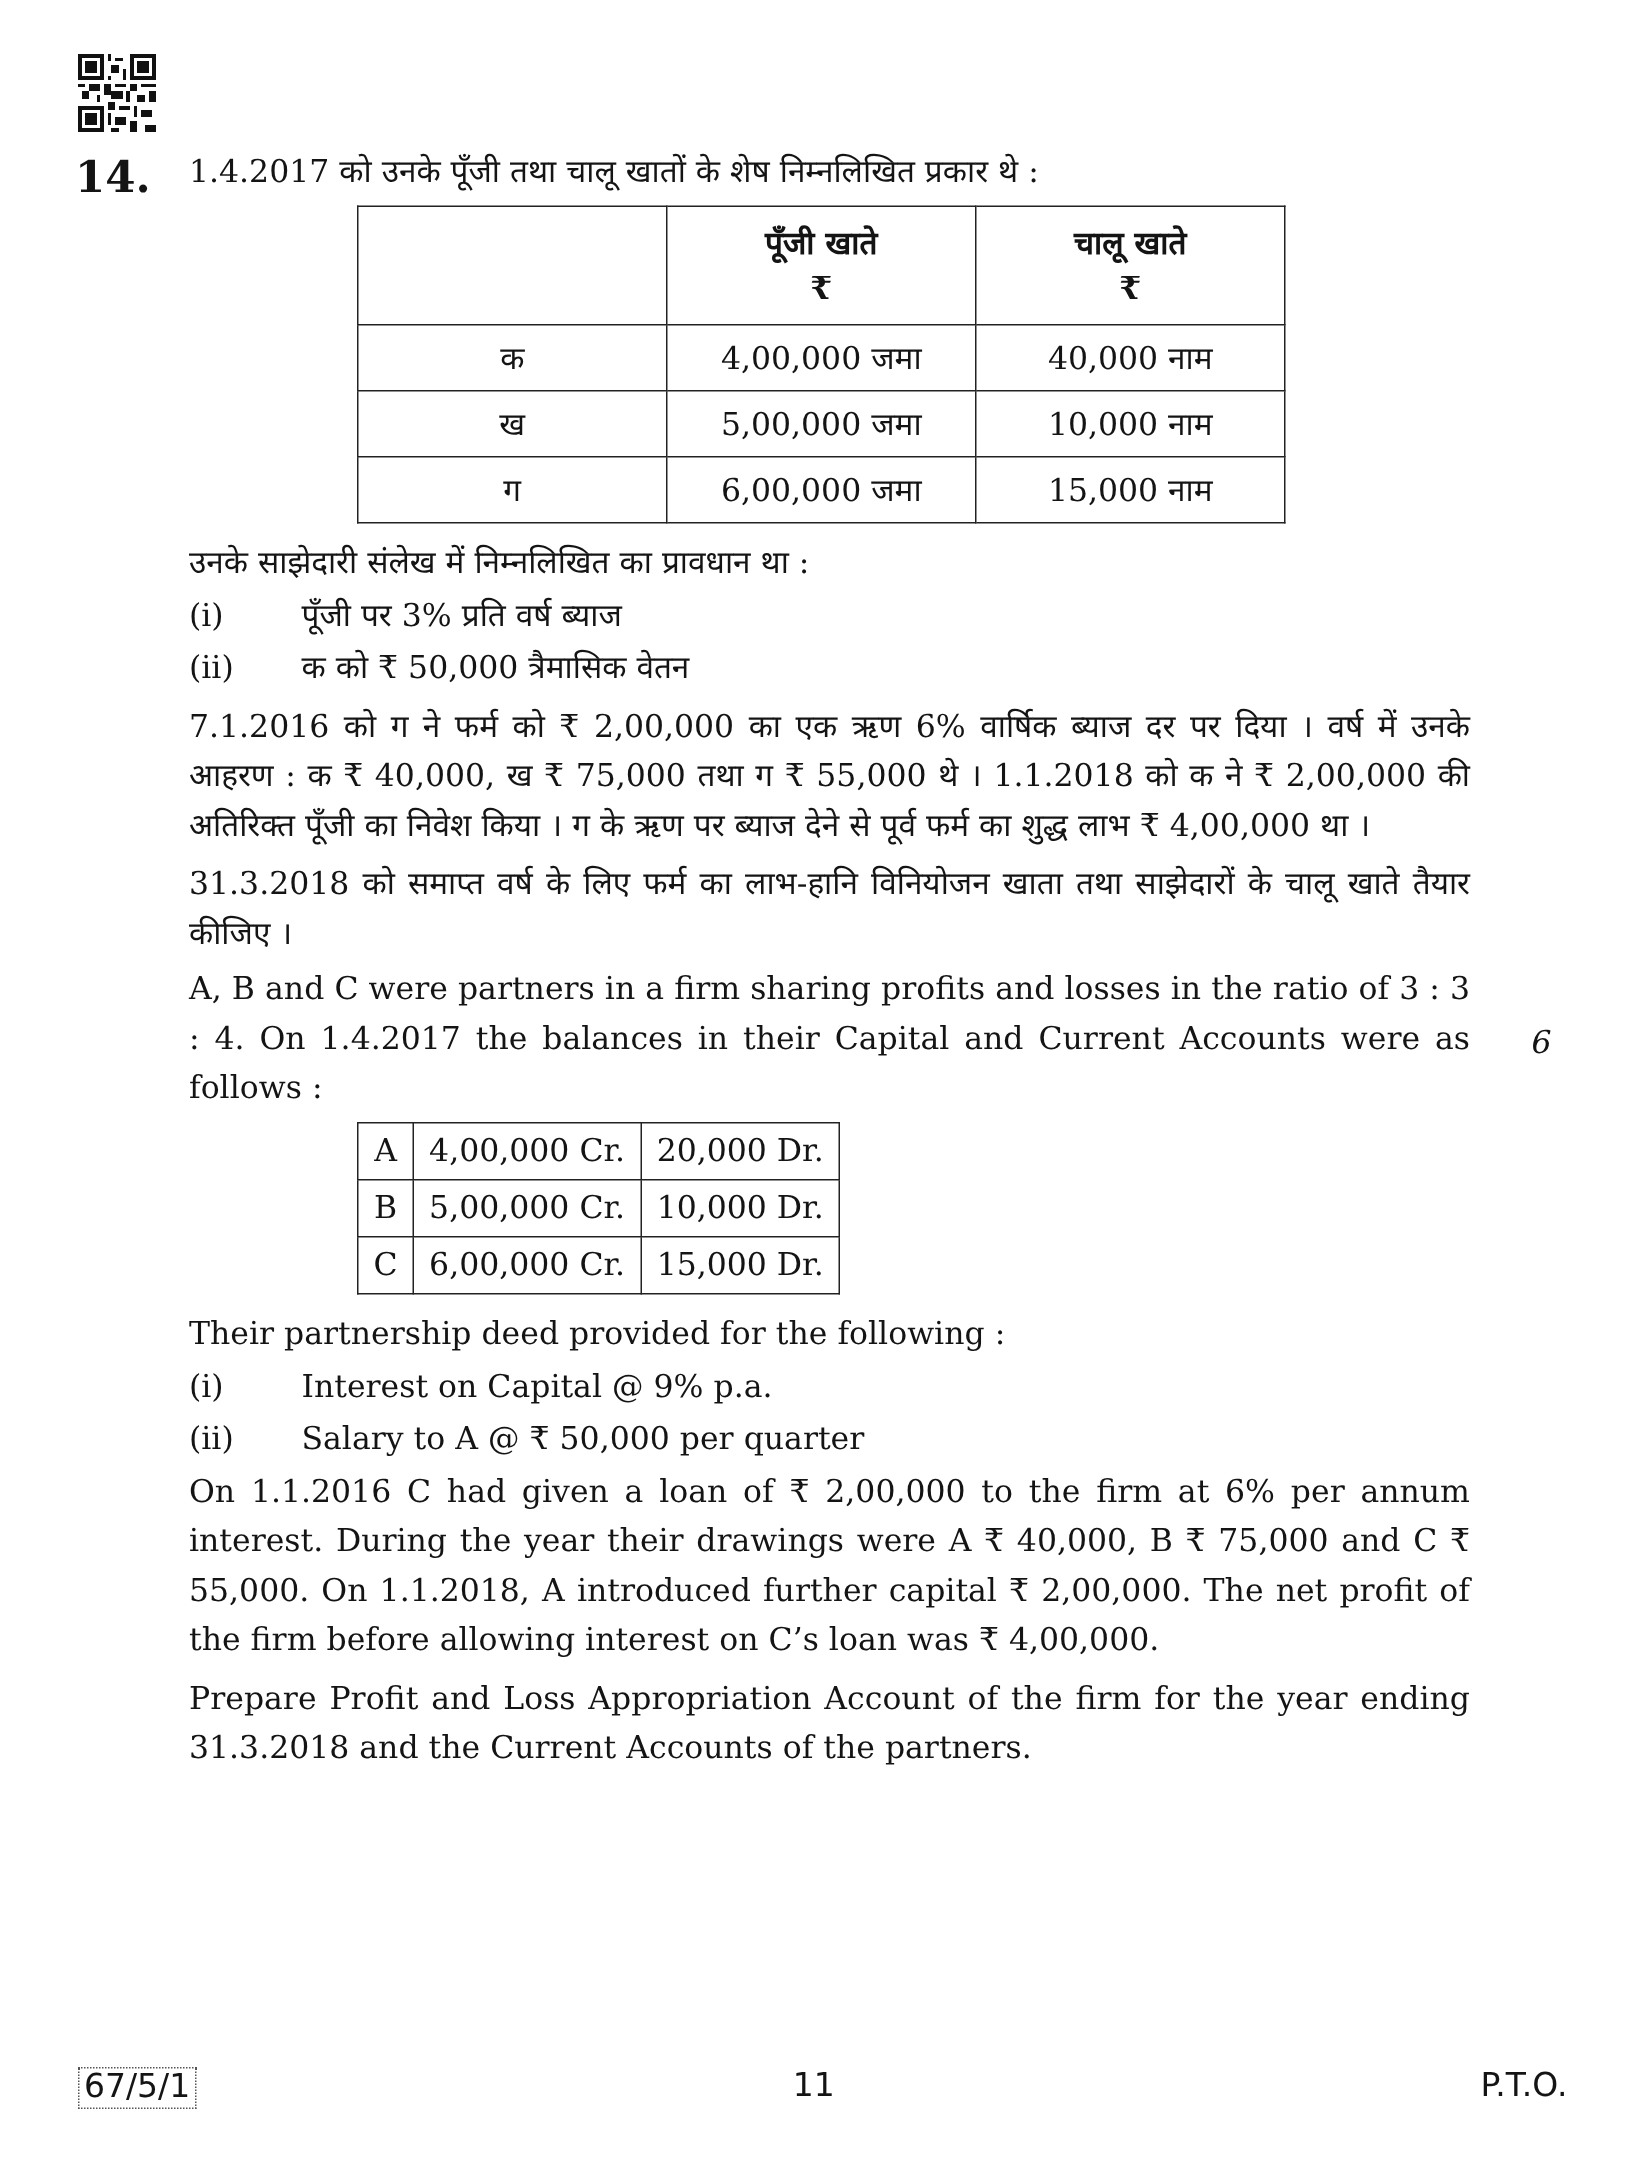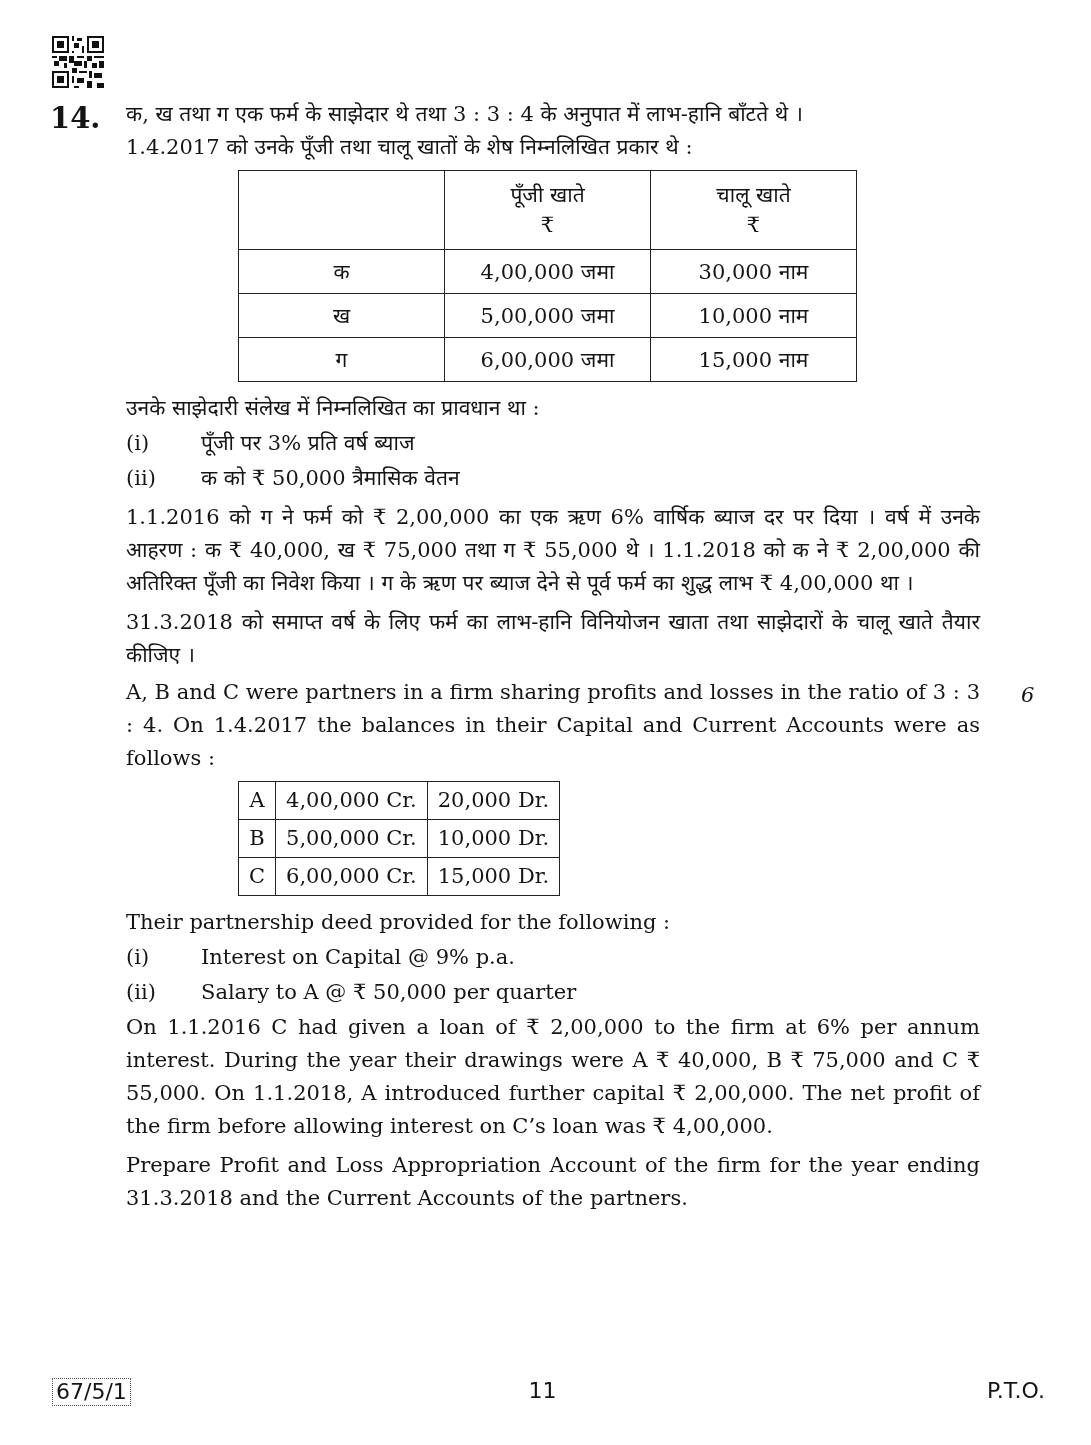--- a/index.html
+++ b/index.html
@@ -25,21 +25,21 @@
     .list-item .mk { width: 75px; flex: 0 0 75px; }
     table.bal {
       border-collapse: collapse; margin: 6px 0 10px 112px;
       font-size: 21px;
     }
     table.bal td, table.bal th {
       border: 1.5px solid #222; text-align: center; font-weight: normal;
       padding: 4px 10px; line-height: 30px;
     }
     table.hi td { height: 35px; }
-    table.hi th { height: 70px; }
+    table.hi th { height: 70px; font-weight: bold; }
     table.hi .c0 { width: 185px; }
     table.hi .c1, table.hi .c2 { width: 185px; }
     table.en { margin-left: 112px; }
     table.en td { height: 29px; line-height: 29px; }
     table.en th { height: 80px; }
     table.en .c0 { width: 180px; }
     table.en .c1 { width: 210px; }
     table.en .c2 { width: 210px; }
     .marks {
       position: absolute; left: 1021px; top: 683px;
@@ -95,40 +95,39 @@
     <rect x="18" y="19" width="3" height="2"></rect>
       <rect x="9" y="20" width="2" height="1"></rect>
   </g>
 </svg>
 
 <div class="qnum">14.</div>
 
 <div class="content">
 
   <div>
-    <p class="p">क, ख तथा ग एक फर्म के साझेदार थे तथा 3 : 3 : 4 के अनुपात में लाभ-हानि बाँटते थे ।</p>
     <p class="p">1.4.2017 को उनके पूँजी तथा चालू खातों के शेष निम्नलिखित प्रकार थे :</p>
 
     <table class="bal hi">
       <tbody>
           <tr>
         <th class="c0"></th>
         <th class="c1">
           <span class="rupee-line">पूँजी खाते</span>
           <span class="rupee-line">₹</span>
         </th>
         <th class="c2">
           <span class="rupee-line">चालू खाते</span>
           <span class="rupee-line">₹</span>
         </th>
       </tr>
       <tr>
         <td>क</td>
         <td>4,00,000 जमा</td>
-        <td>30,000 नाम</td>
+        <td>40,000 नाम</td>
       </tr>
       <tr>
         <td>ख</td>
         <td>5,00,000 जमा</td>
         <td>10,000 नाम</td>
       </tr>
       <tr>
         <td>ग</td>
         <td>6,00,000 जमा</td>
         <td>15,000 नाम</td>
@@ -138,21 +137,21 @@
 
     <p class="p">उनके साझेदारी संलेख में निम्नलिखित का प्रावधान था :</p>
     <div class="list-item">
       <span class="mk">(i)</span>
       <span>पूँजी पर 3% प्रति वर्ष ब्याज</span>
     </div>
     <div class="list-item">
       <span class="mk">(ii)</span>
       <span>क को ₹ 50,000 त्रैमासिक वेतन</span>
     </div>
-    <p class="p gap-s">1.1.2016 को ग ने फर्म को ₹ 2,00,000 का एक ऋण 6% वार्षिक ब्याज दर पर दिया । वर्ष में उनके आहरण : क ₹ 40,000, ख ₹ 75,000 तथा ग ₹ 55,000 थे । 1.1.2018 को क ने ₹ 2,00,000 की अतिरिक्त पूँजी का निवेश किया । ग के ऋण पर ब्याज देने से पूर्व फर्म का शुद्ध लाभ ₹ 4,00,000 था ।</p>
+    <p class="p gap-s">7.1.2016 को ग ने फर्म को ₹ 2,00,000 का एक ऋण 6% वार्षिक ब्याज दर पर दिया । वर्ष में उनके आहरण : क ₹ 40,000, ख ₹ 75,000 तथा ग ₹ 55,000 थे । 1.1.2018 को क ने ₹ 2,00,000 की अतिरिक्त पूँजी का निवेश किया । ग के ऋण पर ब्याज देने से पूर्व फर्म का शुद्ध लाभ ₹ 4,00,000 था ।</p>
     <p class="p gap-s">31.3.2018 को समाप्त वर्ष के लिए फर्म का लाभ-हानि विनियोजन खाता तथा साझेदारों के चालू खाते तैयार कीजिए ।</p>
   </div>
 
   <div style="margin-top:4px;">
     <p class="p">A, B and C were partners in a firm sharing profits and losses in the ratio of 3 : 3 : 4. On 1.4.2017 the balances in their Capital and Current Accounts were as follows :</p>
 
     <table class="bal en">
       <tbody>
       <tr>
         <td>A</td>

